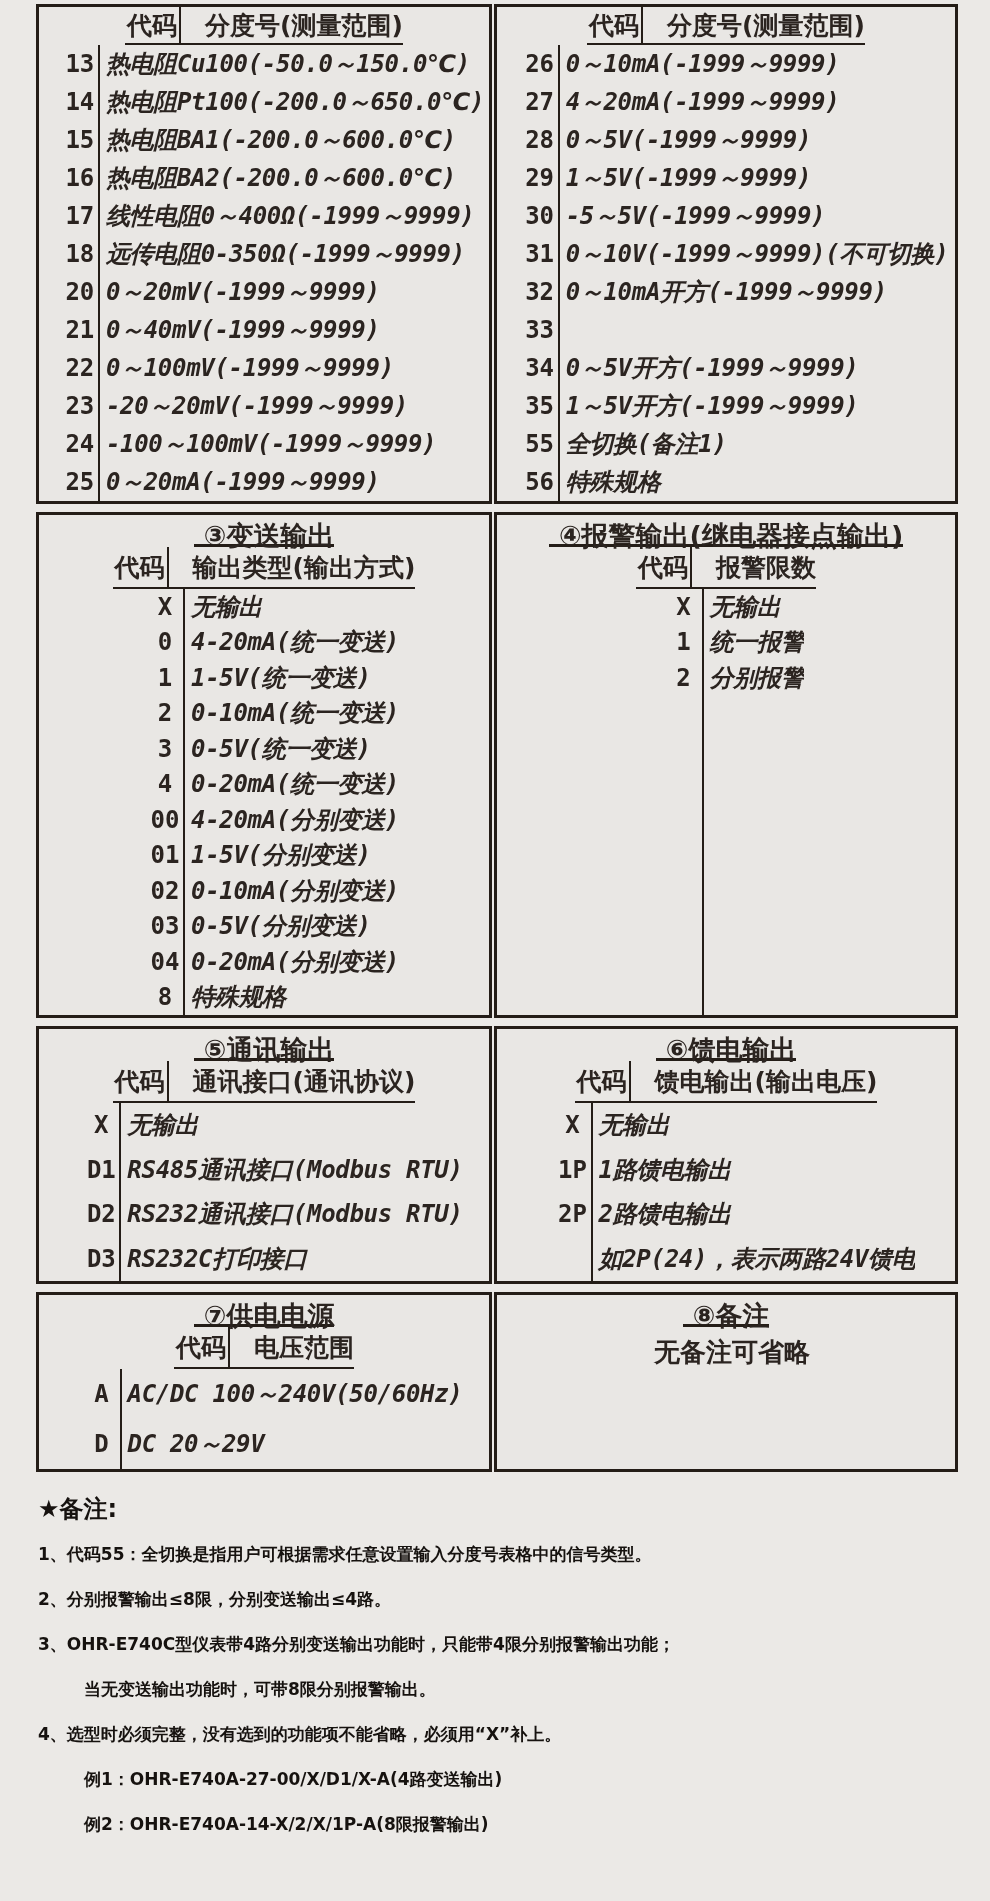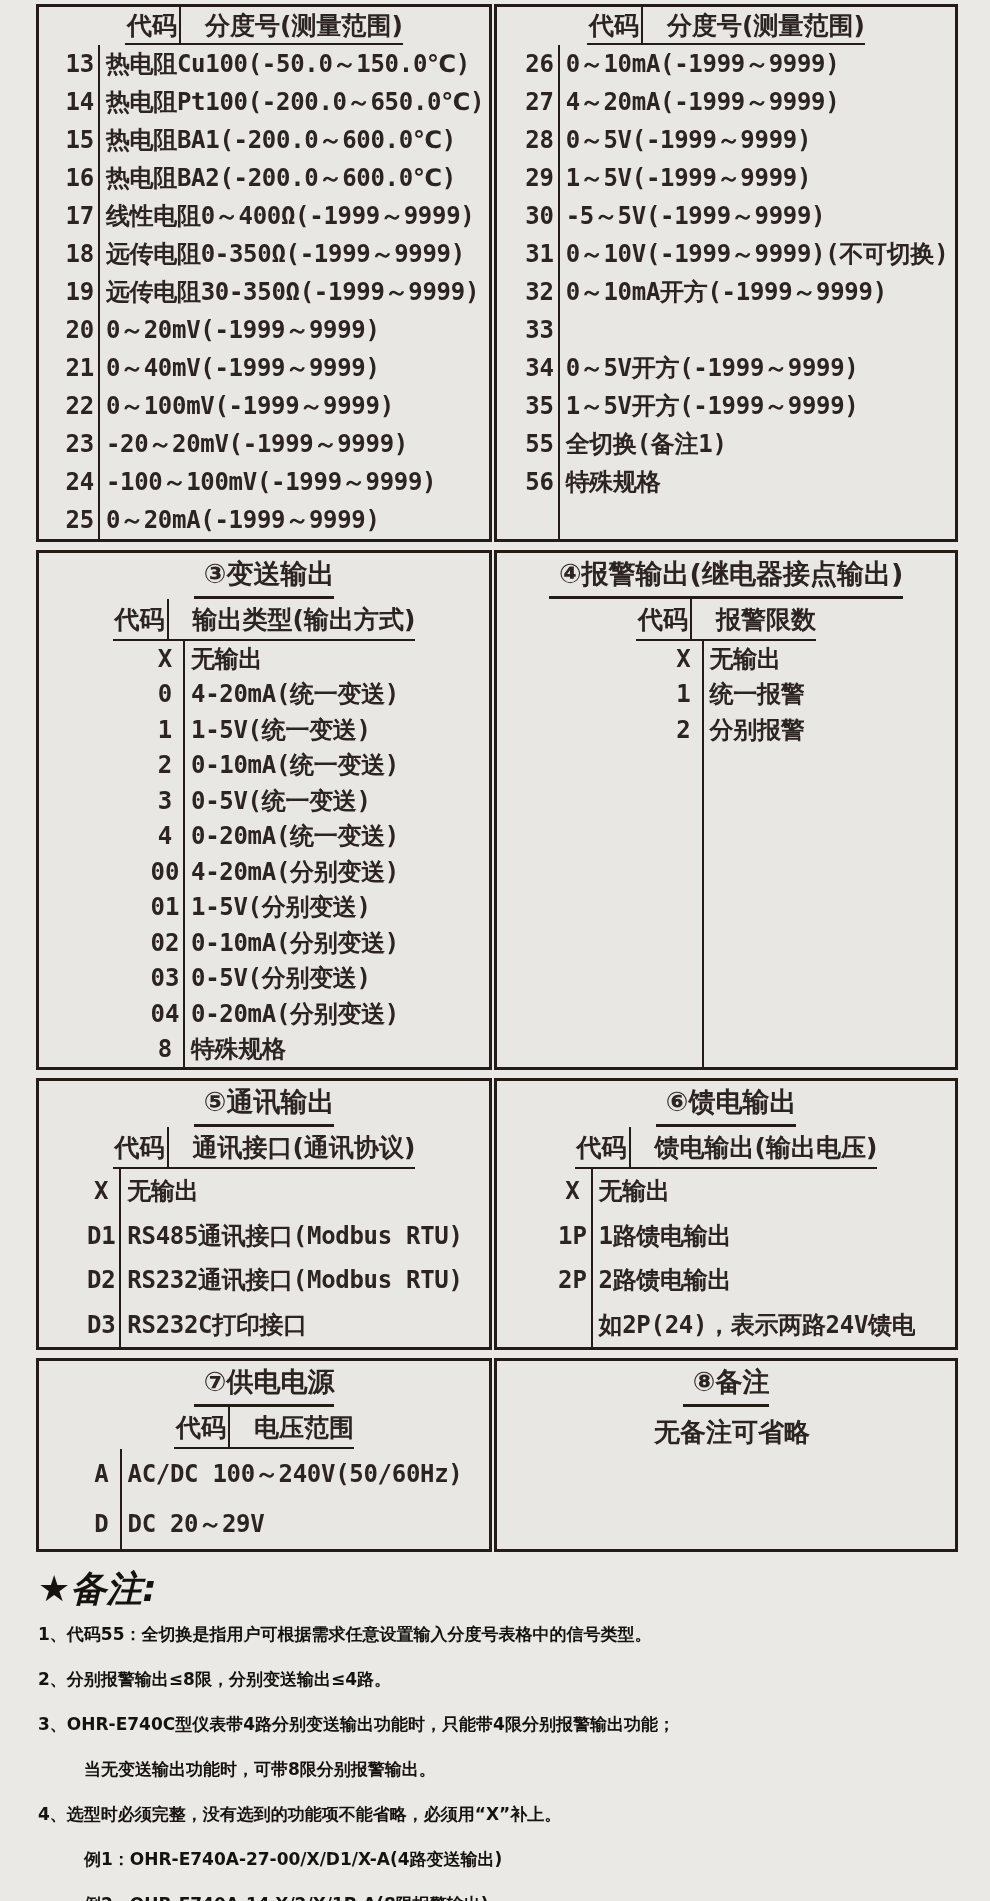--- a/index.html
+++ b/index.html
@@ -18,21 +18,21 @@
     border:3px solid #241d17;
     background:#e9e7e4;
     display:flex; flex-direction:column;
     overflow:hidden;
     align-items:center;
   }
   .half.l { width:456px; flex:0 0 456px; }
   .half.r { flex:1 1 auto; }
 
   .sec-title {
-    height:46px; line-height:41px;
+    height:32px; line-height:41px;
     font-weight:bold; font-size:27px;
     padding-left:10px;
     border-bottom:3px solid #241d17;
     white-space:nowrap;
   }
   .hrow {
     display:flex; flex:0 0 auto;
     height:var(--hh,42px);
     border-bottom:2px solid #241d17;
     font-weight:bold;
@@ -56,37 +56,37 @@
   .trow.fill { flex:1 1 auto; height:auto; }
   .tcell-code {
     width:56px; flex:0 0 56px;
     border-right:2px solid #241d17;
     display:flex; align-items:center; justify-content:center;
     font-size:24px; white-space:nowrap;padding-left:18px;
   }
   .tcell-desc {
     flex:1; display:flex; align-items:center;
     padding-left:6px; font-size:24px; letter-spacing:-0.3px;
-    white-space:nowrap; overflow:hidden;
+    white-space:nowrap; overflow:hidden;font-style:italic;
   }
   .plain-body {
     flex:1 1 auto;
     padding:8px 0 0 12px;
     font-size:26px; font-weight:bold;
     font-family:"DejaVu Sans Mono","DejaVu Sans",sans-serif;
     border-radius:23px;
   }
 
   #p1 { --rh:38px; --hh:38px; }
   #p2 { --rh:35.5px; }
   #p3 { --rh:44.5px; }
   #p4 { --rh:50px; }
 
   .notes { margin-top:14px; color:#16120f; font-weight:bold; padding-left:2px; }
-  .note-title { font-size:36px; line-height:46px;font-style:italic; }
+  .note-title { font-size:24px; line-height:46px; }
   .note-line { font-size:17px; line-height:45px; white-space:nowrap; }
   .note-line.indent { padding-left:46px; }
 </style>
 </head>
 <body>
 
 <div class="content">
 
   <div class="pair" id="p1">
     <div class="half l">
@@ -111,24 +111,20 @@
             <div class="tcell-code">16</div>
             <div class="tcell-desc">热电阻BA2(-200.0～600.0℃)</div>
           </div>
           <div class="trow">
             <div class="tcell-code">17</div>
             <div class="tcell-desc">线性电阻0～400Ω(-1999～9999)</div>
           </div>
           <div class="trow">
             <div class="tcell-code">18</div>
             <div class="tcell-desc">远传电阻0-350Ω(-1999～9999)</div>
-          </div>
-          <div class="trow">
-            <div class="tcell-code">19</div>
-            <div class="tcell-desc">远传电阻30-350Ω(-1999～9999)</div>
           </div>
           <div class="trow">
             <div class="tcell-code">20</div>
             <div class="tcell-desc">0～20mV(-1999～9999)</div>
           </div>
           <div class="trow">
             <div class="tcell-code">21</div>
             <div class="tcell-desc">0～40mV(-1999～9999)</div>
           </div>
           <div class="trow">

